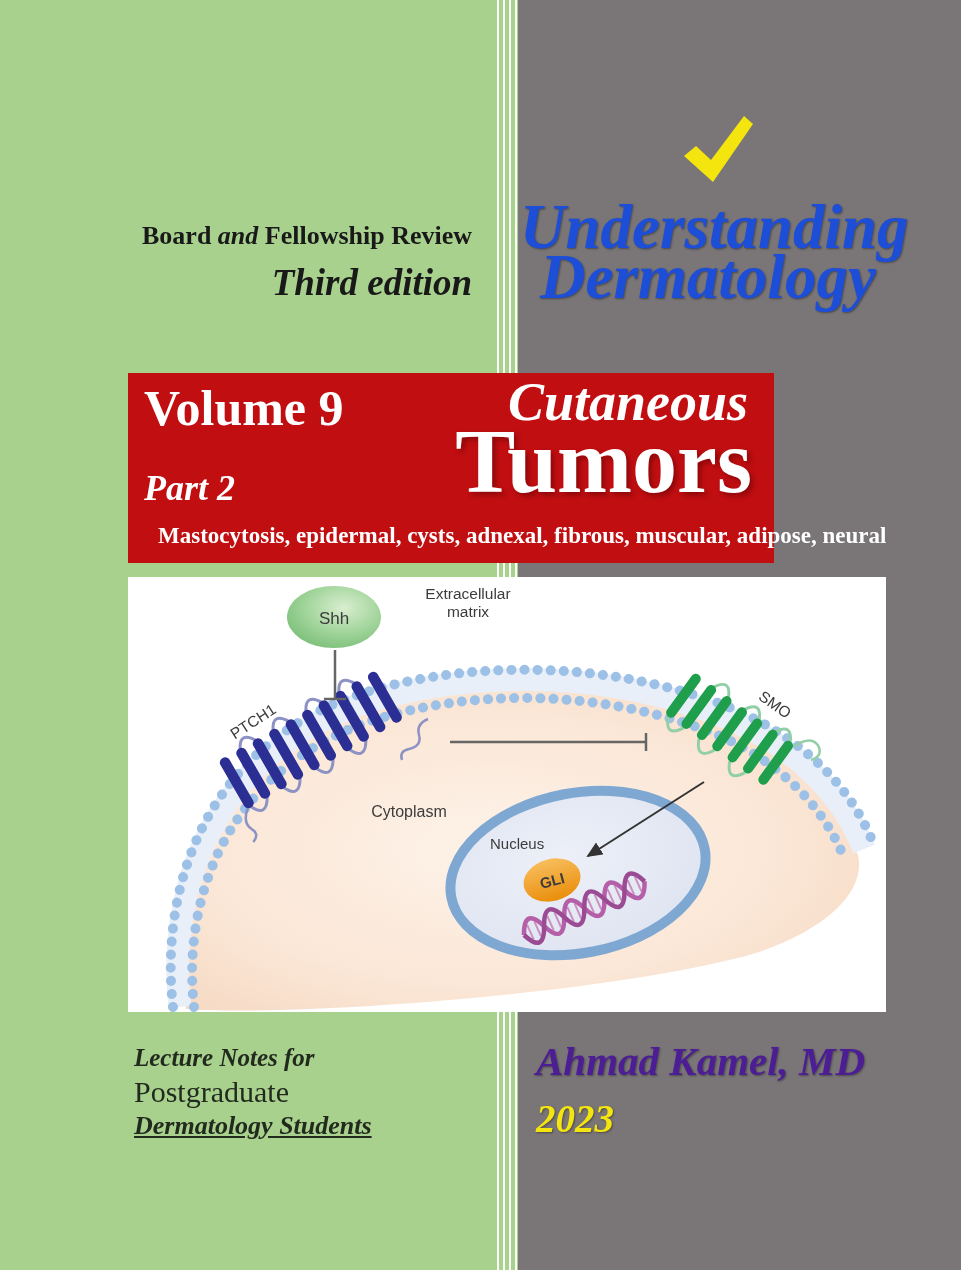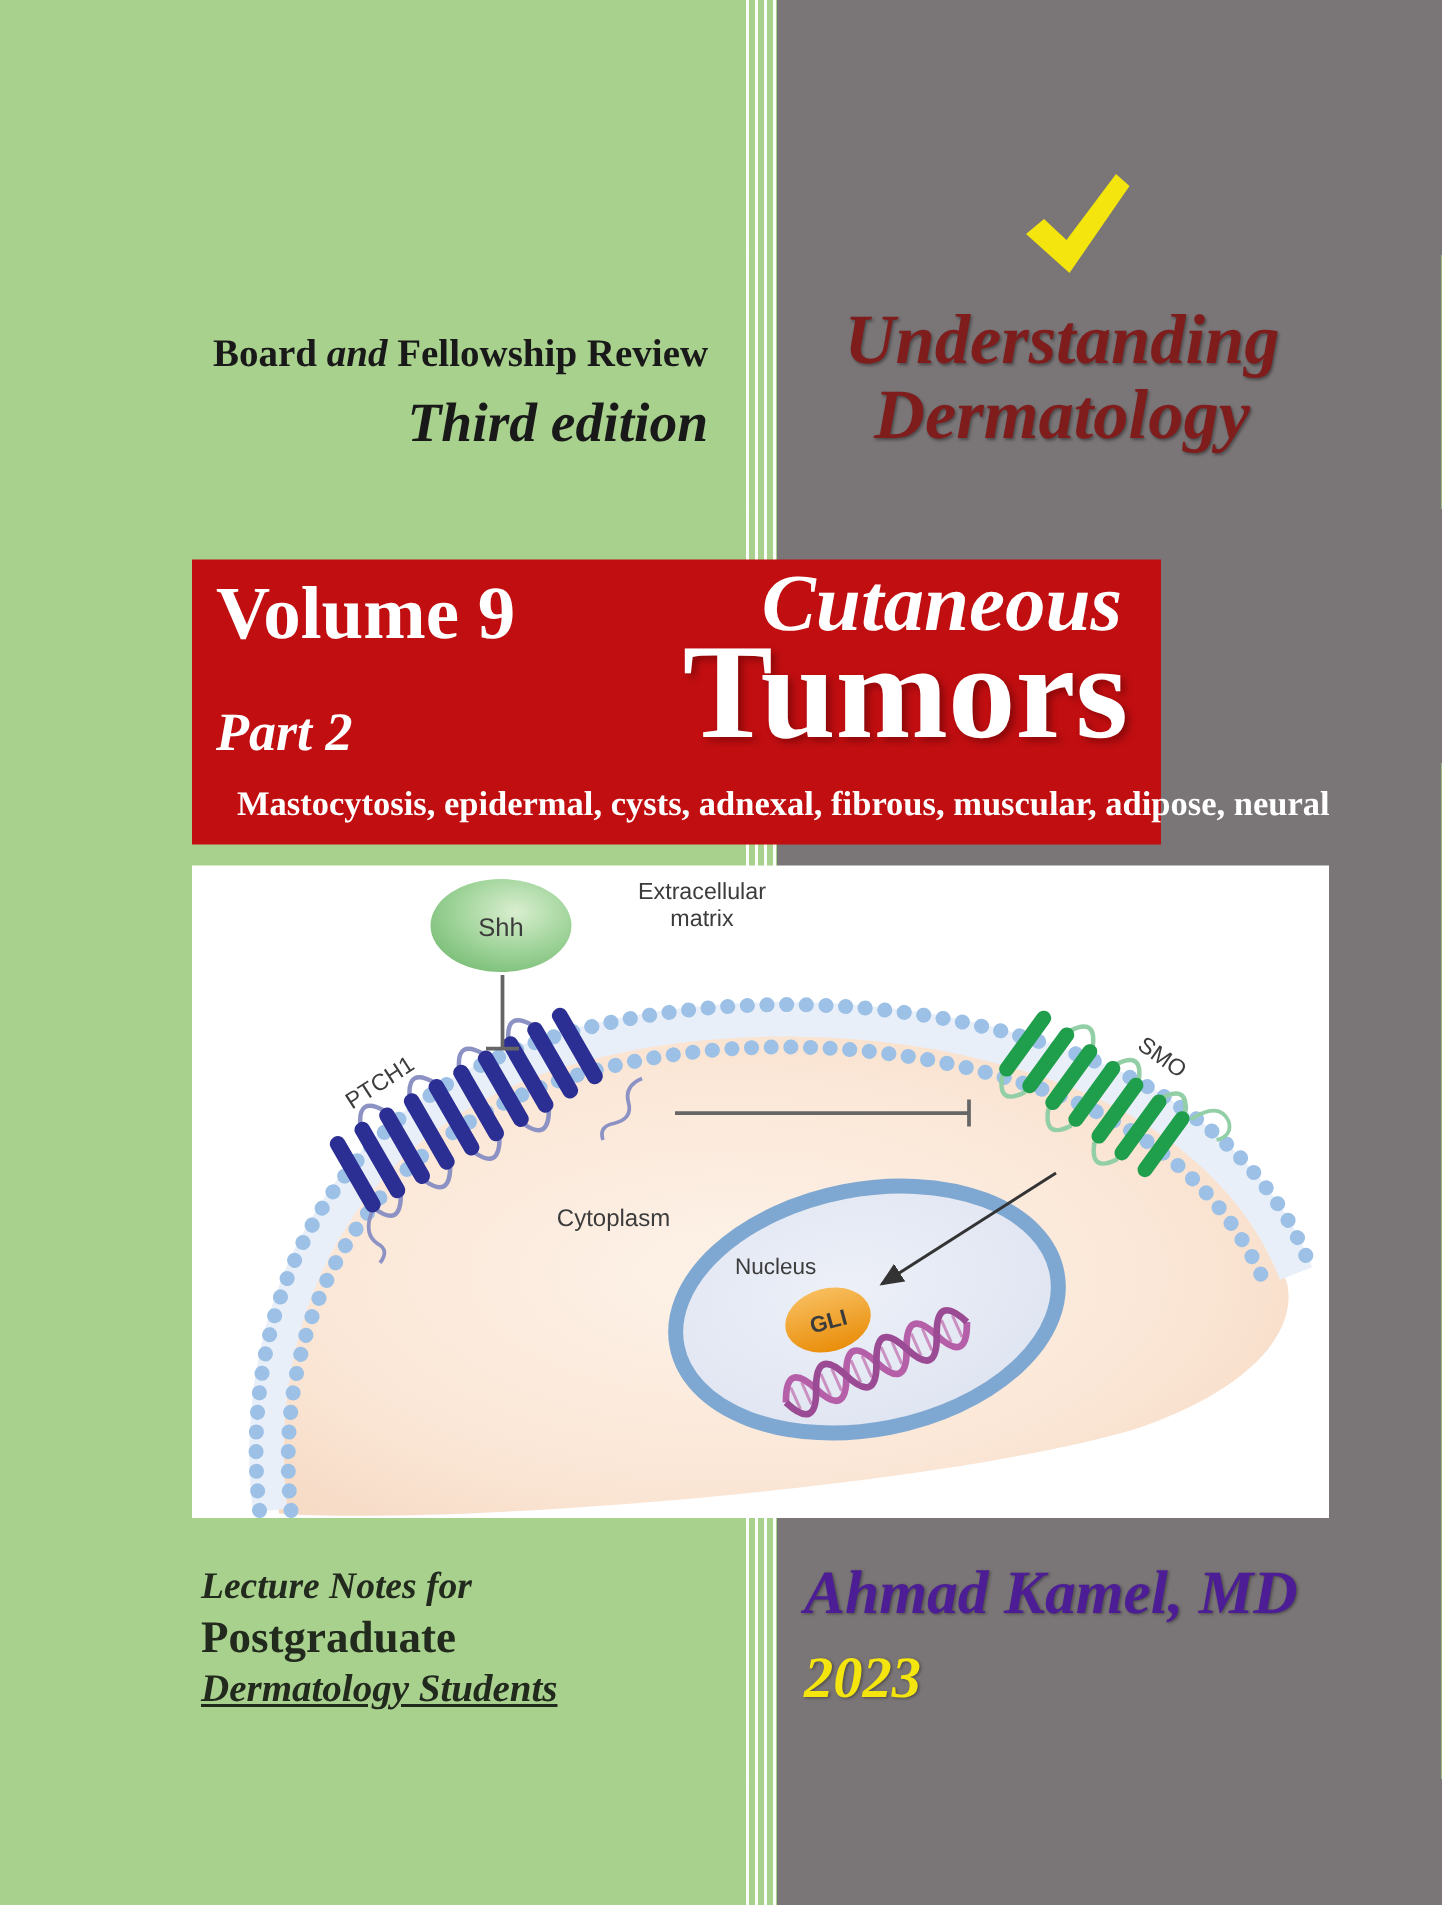--- a/index.html
+++ b/index.html
@@ -11,39 +11,39 @@
   .panel-gray{position:absolute;left:518px;top:0;width:443px;height:1270px;background:#7a7577;}
 
   .edition-block{position:absolute;left:142px;top:220px;color:#191919;}
   .review-line{font-size:26px;font-weight:700;line-height:32px;white-space:nowrap;}
   .review-line .it{font-style:italic;}
   .edition-line{font-size:37px;font-weight:700;font-style:italic;line-height:46px;margin-top:8px;text-align:right;}
 
   .check{position:absolute;left:680px;top:116px;width:74px;height:70px;}
 
   .series-title{position:absolute;left:520px;top:202px;width:376px;text-align:center;
-                color:#7f1d1d;font-size:47px;font-weight:700;font-style:italic;line-height:50px;
+                color:#1d4ed8;font-size:63px;font-weight:700;font-style:italic;line-height:50px;
                 text-shadow:1px 1px 2px rgba(40,40,40,.55);}
 
   .banner{position:absolute;left:128px;top:373px;width:646px;height:190px;background:#c10e11;color:#ffffff;}
   .banner .volume{position:absolute;left:16px;top:8px;font-size:50px;font-weight:700;line-height:1.1;}
   .banner .cutaneous{position:absolute;right:26px;top:0px;font-size:54px;font-weight:700;font-style:italic;line-height:1.1;}
   .banner .tumors{position:absolute;right:22px;top:44px;font-size:90px;font-weight:700;line-height:1;
                   text-shadow:3px 3px 5px rgba(70,0,0,.45);}
   .banner .part{position:absolute;left:16px;top:96px;font-size:36px;font-weight:700;font-style:italic;line-height:1.1;}
   .banner .subtitle{position:absolute;left:0;right:0;top:150px;padding-left:30px;text-align:center;
                     font-size:23px;font-weight:700;white-space:nowrap;}
 
   .figure{position:absolute;left:128px;top:577px;width:758px;height:435px;background:#ffffff;}
   .figure svg{display:block;width:758px;height:435px;}
   .dlabel{font-family:"Liberation Sans",sans-serif;fill:#3c3c3c;}
 
   .footer-left{position:absolute;left:134px;top:1042px;width:400px;text-align:left;color:#222a1e;}
   .footer-left .fl1{font-size:25px;font-weight:700;font-style:italic;line-height:31px;}
-  .footer-left .fl2{font-size:30px;font-weight:700;line-height:37px;}
+  .footer-left .fl2{font-size:30px;font-weight:400;line-height:37px;}
   .footer-left .fl3{font-size:26px;font-weight:700;font-style:italic;line-height:32px;text-decoration:underline;}
 
   .author{position:absolute;left:536px;top:1038px;color:#4c1d95;font-size:41px;font-weight:700;font-style:italic;line-height:46px;
           text-shadow:1px 1px 2px rgba(40,40,40,.55);}
   .year{position:absolute;left:536px;top:1096px;color:#f3e50d;font-size:39px;font-weight:700;font-style:italic;
         text-shadow:1px 1px 2px rgba(40,40,40,.55);}
 </style>
 </head>
 <body>
 

